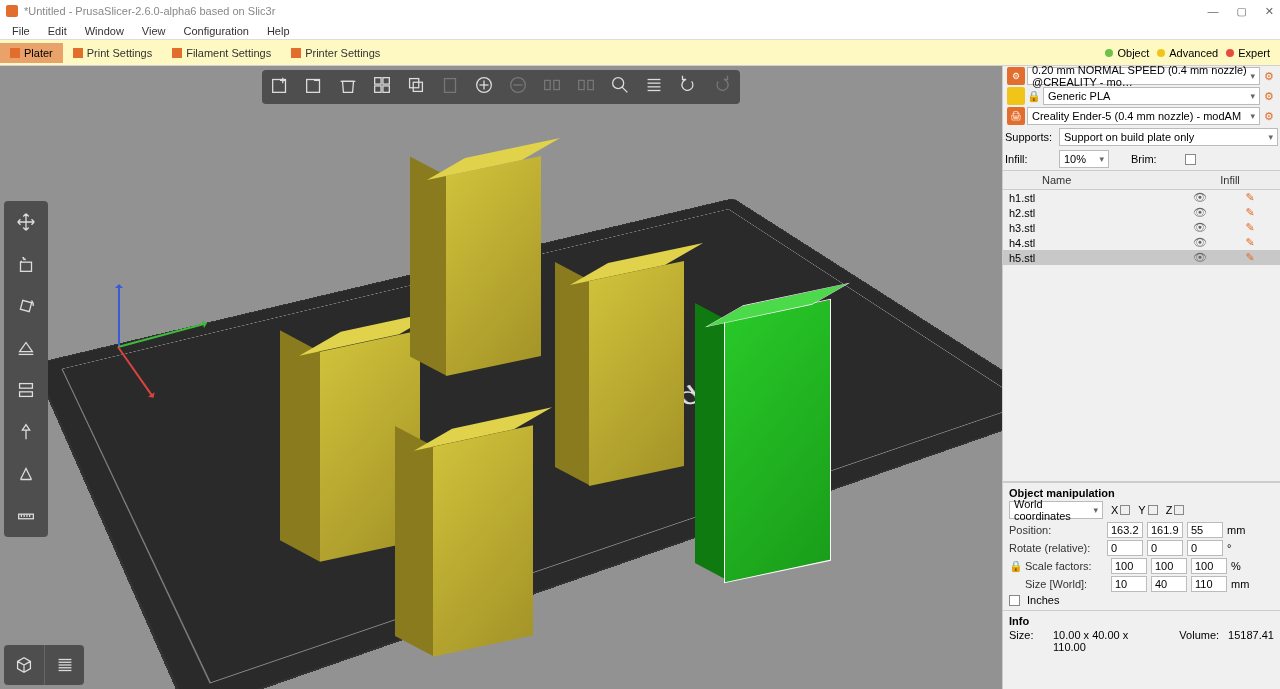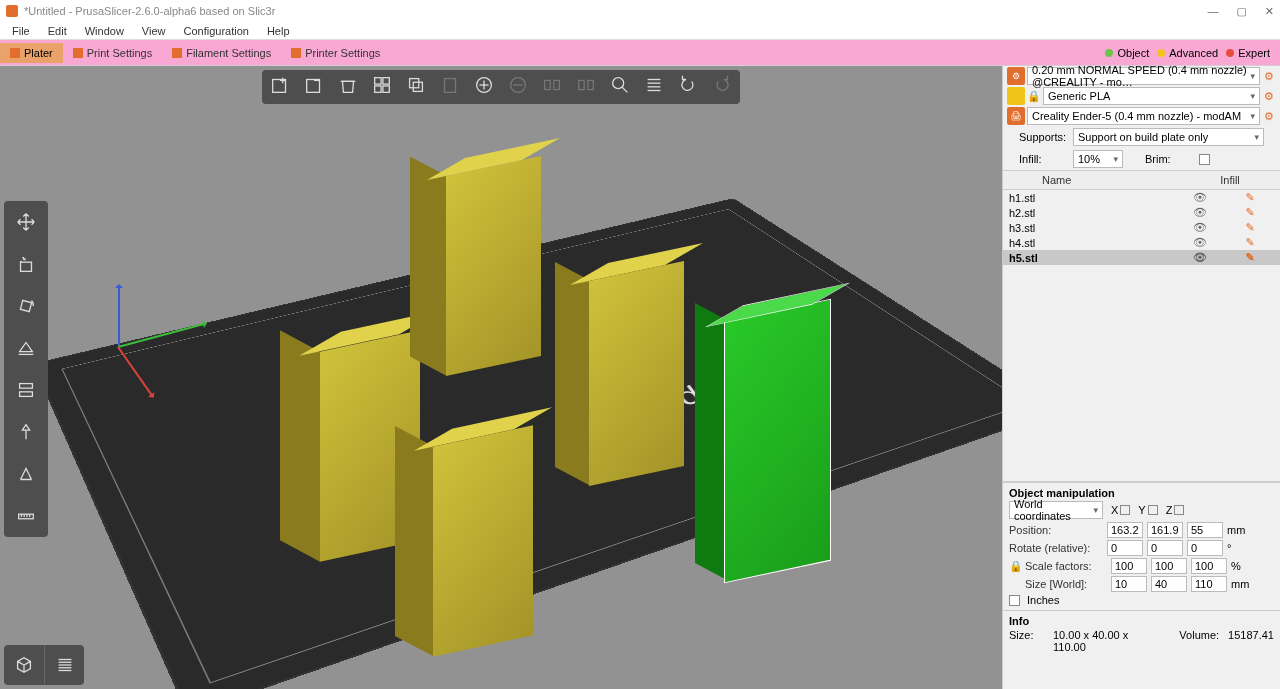--- a/index.html
+++ b/index.html
@@ -2,21 +2,21 @@
 <html><head>
 <meta charset="utf-8">
 <style>
 * { margin: 0; padding: 0; box-sizing: border-box; font-family: "Segoe UI", Tahoma, sans-serif; font-size: 11px; }
 body { width: 1280px; height: 689px; background: #f0f0f0; overflow: hidden; display: flex; flex-direction: column; }
 .titlebar { height: 22px; background: #fff; display: flex; align-items: center; padding: 0 6px; color: #888; }
 .titlebar .app-icon { width: 12px; height: 12px; background: #e26e2d; border-radius: 2px; margin-right: 6px; }
 .titlebar .win-controls { margin-left: auto; display: flex; gap: 18px; color: #666; font-size: 13px; }
 .menubar { height: 18px; background: #fff; display: flex; align-items: center; padding: 0 4px; gap: 2px; border-bottom: 1px solid #ddd; }
 .menubar .menu-item { padding: 1px 8px; color: #333; cursor: default; }
-.tabbar { height: 26px; background: #f9a8d4; display: flex; align-items: center; border-bottom: 1px solid #d0d0d0; }
+.tabbar { height: 26px; background: #fef9c3; display: flex; align-items: center; border-bottom: 1px solid #d0d0d0; }
 .tabbar .tab { display: flex; align-items: center; padding: 4px 10px; gap: 4px; color: #333; }
 .tabbar .tab.active { background: #e8a26a; color: #000; }
 .tabbar .tab .tab-icon { width: 10px; height: 10px; background: #e26e2d; }
 .tabbar .modes { margin-left: auto; display: flex; gap: 8px; padding-right: 10px; align-items: center; }
 .tabbar .mode { display: flex; align-items: center; gap: 4px; }
 .tabbar .dot { width: 8px; height: 8px; border-radius: 50%; }
 .dot.green { background: #6cc24a; }
 .dot.yellow { background: #f0c419; }
 .dot.red { background: #e74c3c; }
 .main-row { flex: 1; display: flex; overflow: hidden; }
@@ -50,29 +50,29 @@
 .hex-pattern { background-image: radial-gradient(circle at 50% 50%, transparent 35%, rgba(0,0,0,0.25) 36%, rgba(0,0,0,0.25) 40%, transparent 41%); background-size: 18px 18px; }
 .sidepanel { width: 278px; background: #f0f0f0; border-left: 1px solid #ccc; display: flex; flex-direction: column; overflow: hidden; font-size: 11px; }
 .sidepanel .section-label { padding: 2px 6px; color: #333; }
 .sidepanel .dropdown-row { display: flex; align-items: center; padding: 1px 4px; gap: 2px; }
 .sidepanel .dd-icon { width: 18px; height: 18px; background: #e26e2d; border-radius: 2px; flex-shrink: 0; display:flex; align-items:center; justify-content:center; color:#fff; font-size:9px;}
 .sidepanel .dd-icon.pla { background: #f0c419; }
 .sidepanel .dd-lock { width: 14px; text-align:center; color:#888; }
 .sidepanel select, .sidepanel .dropdown { flex: 1; height: 18px; border: 1px solid #bbb; background: #fff; font-size: 11px; padding: 0 4px; display:flex; align-items:center; justify-content: space-between; }
 .sidepanel .dropdown .chev { color:#666; font-size: 9px; }
 .sidepanel .gear { width: 14px; color: #e26e2d; text-align:center; }
-.sidepanel .label-row { display: flex; align-items: center; padding: 2px 16px; gap: 6px; }
+.sidepanel .label-row { display: flex; align-items: center; padding: 2px 2px; gap: 6px; }
 .sidepanel .label-row label { min-width: 48px; }
 .sidepanel input[type="text"] { width: 38px; height: 16px; border: 1px solid #bbb; font-size: 11px; padding: 0 3px; text-align: left; }
 .object-list { flex: 0 0 auto; border-top: 1px solid #ccc; border-bottom: 1px solid #ccc; }
 .object-list .header { display: flex; background: #eee; border-bottom: 1px solid #ccc; padding-left: 33px; }
 .object-list .header div { padding: 3px 6px; flex: 1; color: #333; }
 .object-list .header .col-editing { flex: 0 0 100px; text-align: center; }
 .object-list .row { display: flex; align-items: center; padding: 1px 0; }
-.object-list .row.selected { background: #c8c8c8; font-weight: bold; }
+.object-list .row.selected { background: #c8c8c8; }
 .object-list .row .name { flex: 1; padding-left: 6px; }
 .object-list .row .eye { flex: 0 0 40px; text-align: center; color: #666; }
 .object-list .row .edit { flex: 0 0 60px; text-align: center; color: #e26e2d; }
 .object-list .spacer { height: 216px; }
 .obj-manip { border-top: 1px solid #ccc; padding: 2px 6px; }
 .obj-manip .title { font-weight: bold; padding: 2px 0; }
 .obj-manip .coord-header { display: flex; align-items: center; gap: 4px; margin-bottom: 3px; }
 .obj-manip .coord-header .axis-lbl { display:flex; align-items:center; gap:2px; margin-left: 4px; }
 .obj-manip .coord-header .axis-lbl .sq { width:10px; height:10px; border:1px solid #888; }
 .obj-manip .grid-row { display: flex; align-items: center; margin-bottom: 2px; gap: 4px; }

